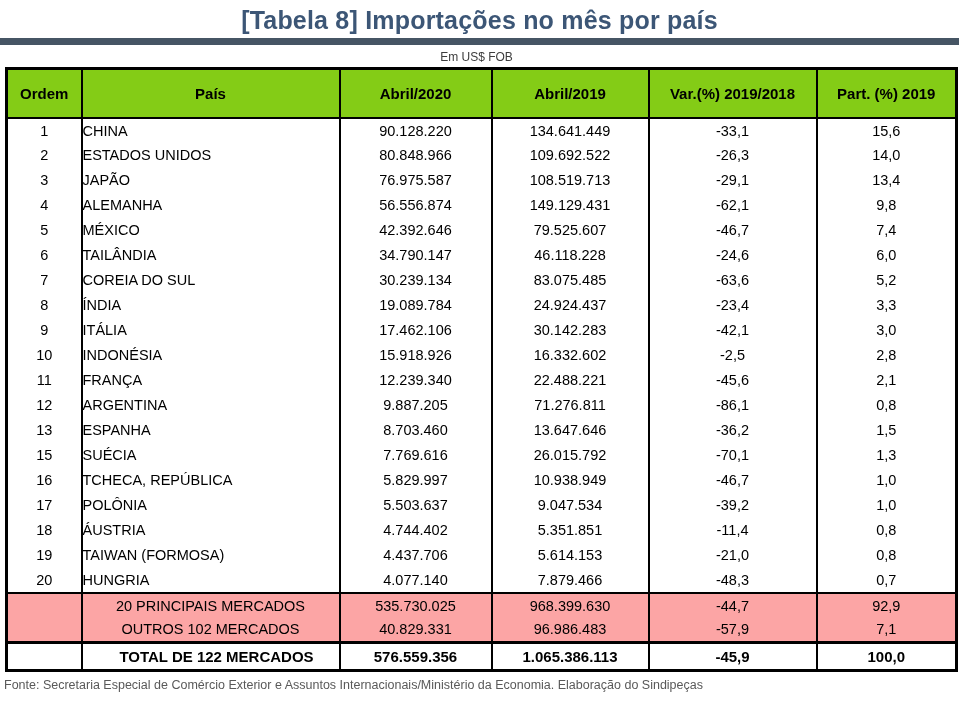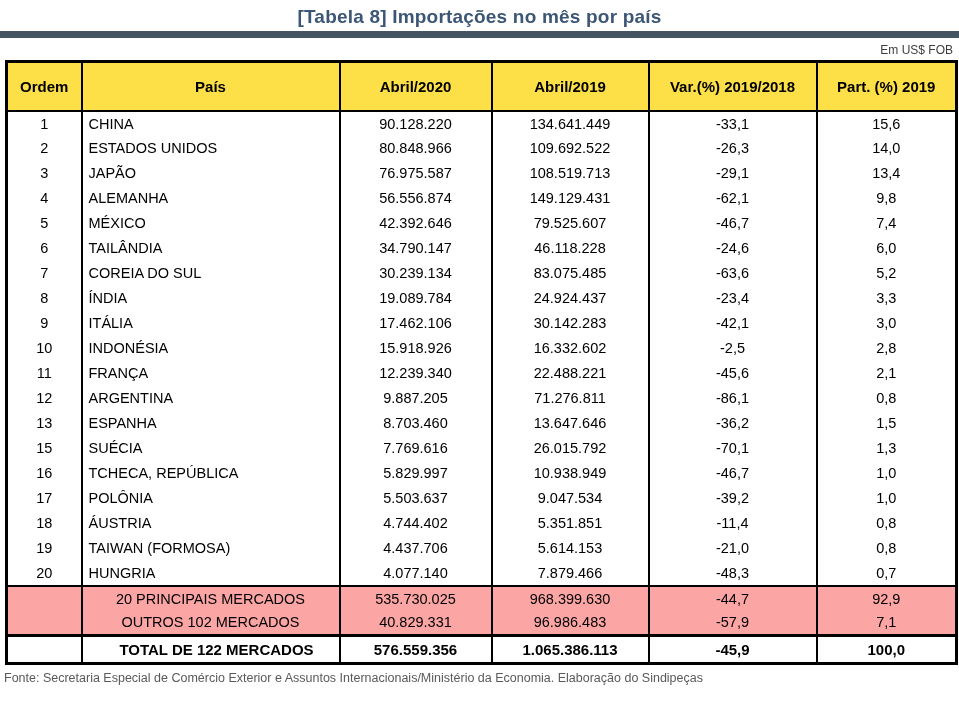--- a/index.html
+++ b/index.html
@@ -8,34 +8,34 @@
     background: #ffffff;
     font-family: "Liberation Sans", sans-serif;
     overflow: hidden;
     position: relative;
   }
   .page { width: 959px; height: 723px; position: relative; }
 
   .title {
     margin-top: 6px;
     text-align: center;
-    font-size: 19px;
+    font-size: 25px;
     font-weight: bold;
     color: #3c5676;
     letter-spacing: 0.2px;
   }
   .title-bar {
     margin-top: 3px;
     width: 100%;
     height: 7px;
     background: #465564;
   }
   .unit-label {
     margin: 5px 6px 3px 0;
-    text-align: right;
+    text-align: center;
     font-size: 12px;
     color: #3d3d3d;
   }
 
   table.main {
     margin-left: 5px;
     width: 950px;
     border-collapse: collapse;
     table-layout: fixed;
     border: 3px solid #000;
@@ -51,31 +51,31 @@
     border-left: 2px solid #000;
     font-size: 14.5px;
     color: #000;
     overflow: hidden;
     white-space: nowrap;
   }
   th:first-child, td:first-child { border-left: none; }
 
   thead th {
     height: 49px;
-    background: #fde047;
+    background: #84cc16;
     border-bottom: 2px solid #000;
     font-size: 15px;
     font-weight: bold;
     text-align: center;
     vertical-align: middle;
   }
 
   tbody.data td { height: 25px; vertical-align: middle; }
   td.cell-ordem { text-align: center; }
-  td.cell-pais  { text-align: left; padding-left: 6px; }
+  td.cell-pais  { text-align: left; }
   td.cell-num   { text-align: center; }
 
   tbody.summary tr:first-child td { border-top: 2px solid #000; }
   tbody.summary td {
     height: 25px;
     vertical-align: middle;
     background: #fca5a5;
   }
   tbody.summary td.cell-pais { text-align: center; padding-left: 0; }
 

